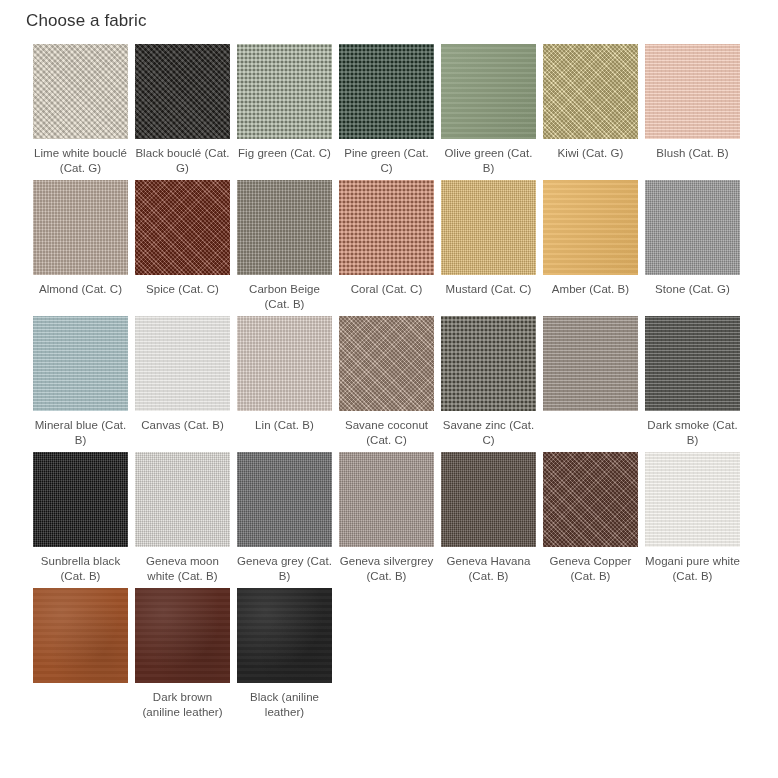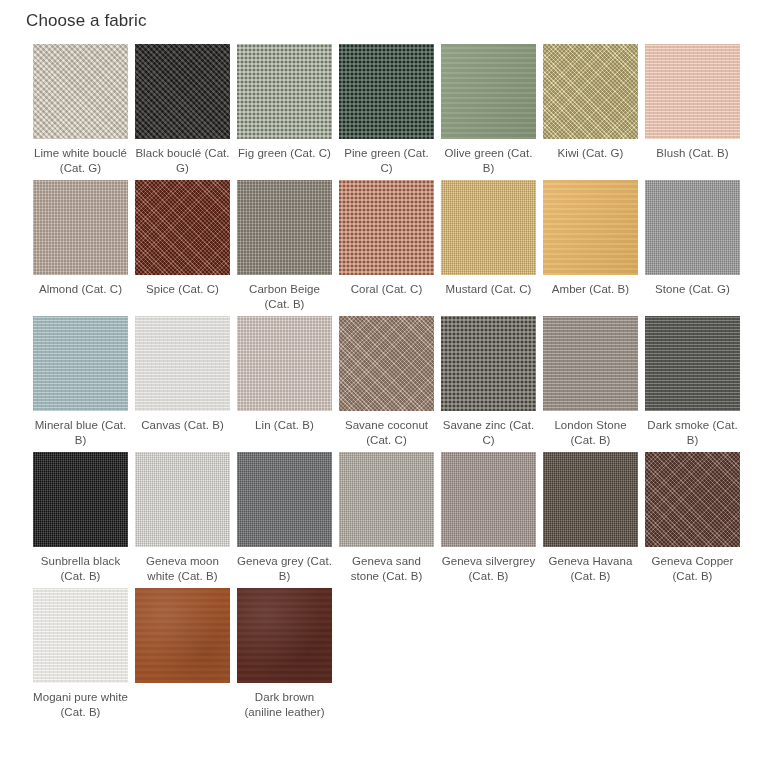--- a/index.html
+++ b/index.html
@@ -202,43 +202,38 @@
       <div class="swatch-cell">
         <div class="swatch-tile tex-speck" title="Savane coconut" style="background-color: rgb(179, 151, 132);"></div>
         <div class="swatch-label">Savane coconut (Cat. C)</div>
       </div>
       <div class="swatch-cell">
         <div class="swatch-tile tex-check" title="Savane zinc" style="background-color: rgb(110, 107, 94);"></div>
         <div class="swatch-label">Savane zinc (Cat. C)</div>
       </div>
       <div class="swatch-cell">
         <div class="swatch-tile tex-horiz" title="London Stone" style="background-color: rgb(150, 139, 130);"></div>
-        <div class="swatch-label">London Stone (Cat. B)</div>
       </div>
       <div class="swatch-cell">
         <div class="swatch-tile tex-horiz" title="Dark smoke" style="background-color: rgb(79, 79, 75);"></div>
         <div class="swatch-label">Dark smoke (Cat. B)</div>
       </div>
       <div class="swatch-cell">
         <div class="swatch-tile tex-weave" title="Sunbrella black" style="background-color: rgb(19, 19, 19);"></div>
         <div class="swatch-label">Sunbrella black (Cat. B)</div>
       </div>
       <div class="swatch-cell">
         <div class="swatch-tile tex-weave" title="Geneva moon white" style="background-color: rgb(222, 220, 215);"></div>
         <div class="swatch-label">Geneva moon white (Cat. B)</div>
       </div>
       <div class="swatch-cell">
         <div class="swatch-tile tex-weave" title="Geneva grey" style="background-color: rgb(104, 105, 106);"></div>
         <div class="swatch-label">Geneva grey (Cat. B)</div>
       </div>
       <div class="swatch-cell">
-        <div class="swatch-tile tex-weave" title="Geneva sand stone" style="background-color: rgb(179, 173, 163);"></div>
-        <div class="swatch-label">Geneva sand stone (Cat. B)</div>
-      </div>
-      <div class="swatch-cell">
         <div class="swatch-tile tex-weave" title="Geneva silvergrey" style="background-color: rgb(164, 150, 143);"></div>
         <div class="swatch-label">Geneva silvergrey (Cat. B)</div>
       </div>
       <div class="swatch-cell">
         <div class="swatch-tile tex-weave" title="Geneva Havana" style="background-color: rgb(85, 74, 64);"></div>
         <div class="swatch-label">Geneva Havana (Cat. B)</div>
       </div>
       <div class="swatch-cell">
         <div class="swatch-tile tex-speck" title="Geneva Copper" style="background-color: rgb(112, 72, 58);"></div>
         <div class="swatch-label">Geneva Copper (Cat. B)</div>
@@ -247,15 +242,19 @@
         <div class="swatch-tile tex-horiz" title="Mogani pure white" style="background-color: rgb(242, 240, 235);"></div>
         <div class="swatch-label">Mogani pure white (Cat. B)</div>
       </div>
       <div class="swatch-cell">
         <div class="swatch-tile tex-leather" title="Light brown" style="background-color: rgb(156, 81, 40);"></div>
       </div>
       <div class="swatch-cell">
         <div class="swatch-tile tex-leather" title="Dark brown" style="background-color: rgb(90, 42, 32);"></div>
         <div class="swatch-label">Dark brown (aniline leather)</div>
       </div>
+      <div class="swatch-cell">
+        <div class="swatch-tile tex-leather" title="Black" style="background-color: rgb(36, 36, 36);"></div>
+        <div class="swatch-label">Black (aniline leather)</div>
+      </div>
     </div>
 
 </div>
 
 </body></html>

